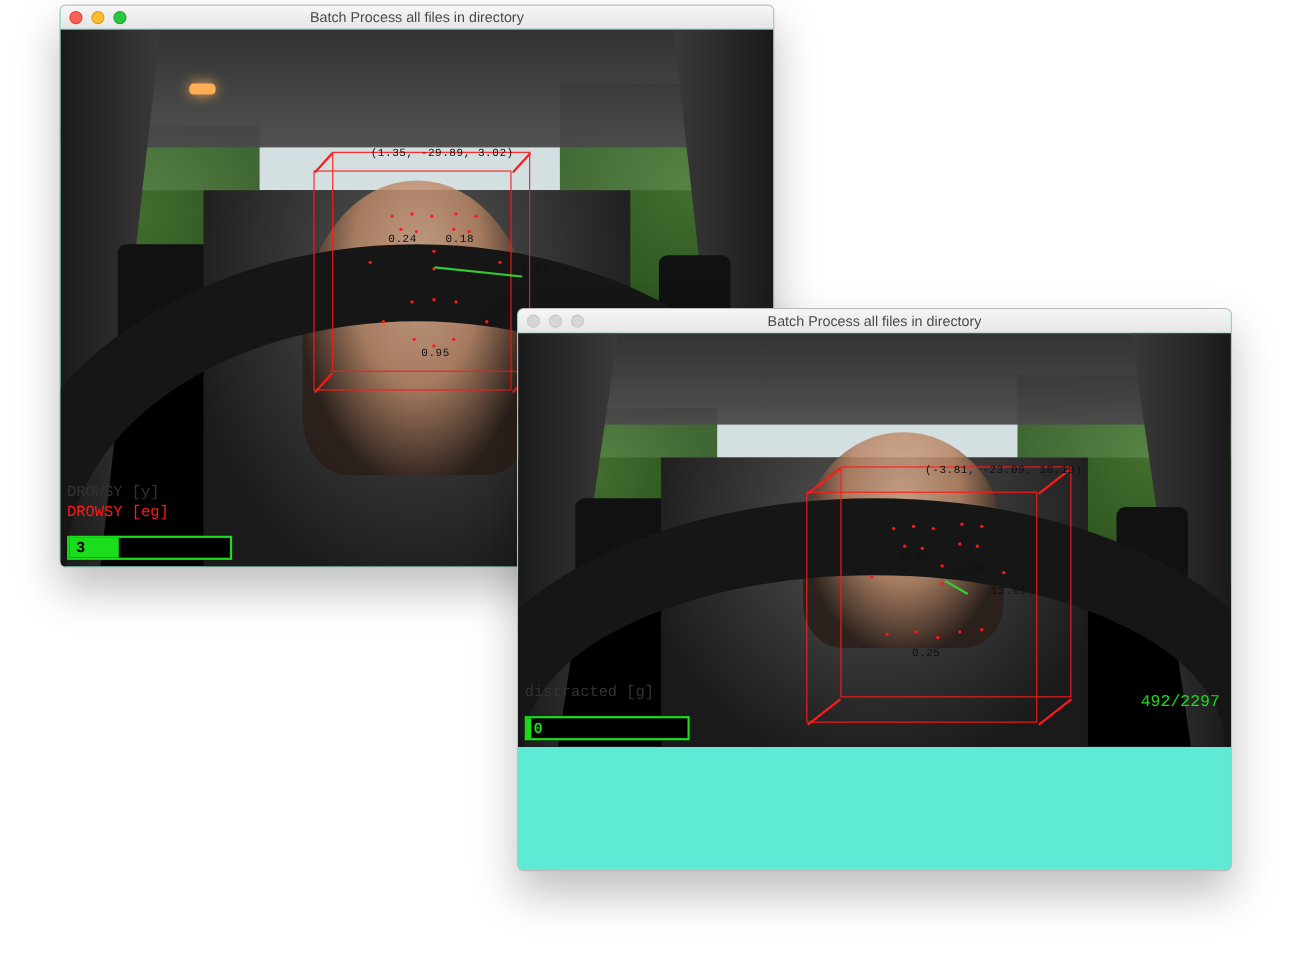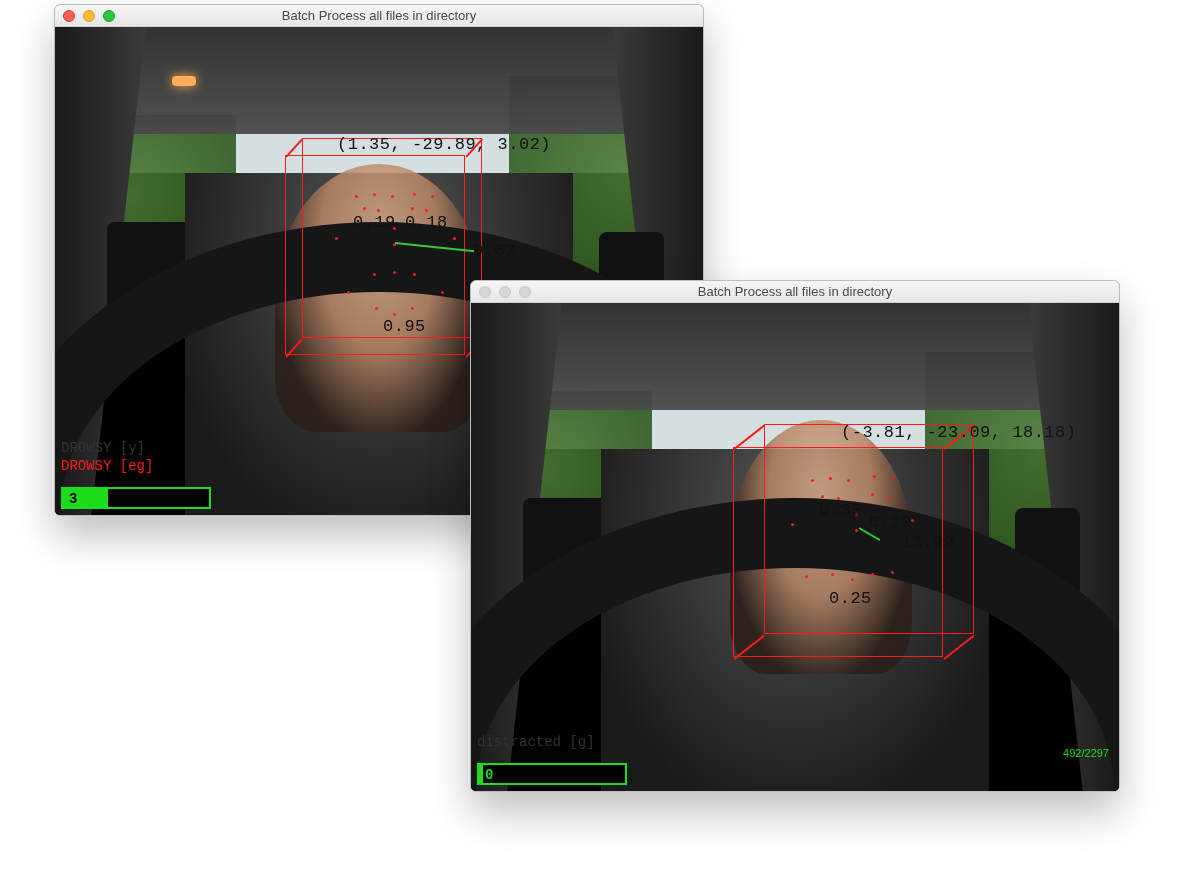--- a/index.html
+++ b/index.html
@@ -82,32 +82,32 @@
     border-radius:50% 50% 20% 20%;
     opacity:.85;
   }
   .domelight{position:absolute; left:18%; top:10%; width:24px; height:10px; background:#ffae55; border-radius:4px; box-shadow:0 0 12px #ffae55;}
 
   
   .cube { position:absolute; border:1.5px solid #ff1a1a; }
   .cube .back { position:absolute; border:1.5px solid #ff1a1a; }
   .cube .edge { position:absolute; background:#ff1a1a; height:1.5px; transform-origin:left center;}
   .dot { position:absolute; width:3px; height:3px; background:#ff1a1a; border-radius:50%; }
-  .num { position:absolute; font-family:"Courier New",monospace; font-size:17px; color:#111; letter-spacing:.5px;}
+  .num { position:absolute; font-family:"Courier New",monospace; font-size:10px; color:#111; letter-spacing:.5px;}
   .pose-line{position:absolute; height:2px; background:#33cc33; transform-origin:left center;}
 
   .statusblock{
     position:absolute; left:6px; bottom:40px;
     font-family:"Courier New",monospace; font-size:14px; line-height:18px;
   }
   .statusblock .line{color:#333;}
   .statusblock .line.red{color:#ff1a1a;}
   .framecounter{
     position:absolute; right:10px; bottom:32px;
-    font-family:Liberation Sans, sans-serif; font-size:11px;
+    font-family:Liberation Mono, monospace; font-size:15px;
     color:#1bdd1b;
   }
   .progress{
     position:absolute; left:6px; bottom:6px;
     width:150px; height:22px; border:2px solid #1bdd1b; background:#000;
     display:flex; align-items:center;
   }
   .progress .fill{ height:100%; background:#1bdd1b;}
   .progress .val{
     position:absolute; left:6px; top:2px;
@@ -173,21 +173,21 @@
       <div class="dot" style="left:338px; top:286px;"></div>
       <div class="dot" style="left:356px; top:280px;"></div>
       <div class="dot" style="left:280px; top:210px;"></div>
       <div class="dot" style="left:398px; top:210px;"></div>
       <div class="dot" style="left:292px; top:264px;"></div>
       <div class="dot" style="left:386px; top:264px;"></div>
     </div>
 
     <div class="pose-line" style="left:340px; top:215px; width:80px; transform:rotate(6deg);"></div>
 
-    <div class="num" style="left:298px; top:186px;">0.19</div>
+    <div class="num" style="left:298px; top:186px;">0.24</div>
     <div class="num" style="left:350px; top:186px;">0.18</div>
     <div class="num" style="left:418px; top:214px;">0.62</div>
     <div class="num" style="left:328px; top:290px;">0.95</div>
 
     <div class="statusblock">
       <div class="line">DROWSY [y]</div>
       <div class="line red">DROWSY [eg]</div>
     </div>
 
     <div class="framecounter">713/2297</div>
@@ -202,21 +202,21 @@
 <div class="window" style="left:470px; top:280px; width:650px; height:512px;">
   <div class="titlebar">
     <div class="traffic">
       <div class="tl close"></div>
       <div class="tl min"></div>
       <div class="tl max"></div>
     </div>
     <div class="title">Batch Process all files in directory</div>
   </div>
 
-  <div class="viewport" style="width:648px; height:488px;">
+  <div class="viewport" style="width:648px; height:376px;">
     <div class="scene">
       <div class="sky"></div>
       <div class="trees-l"></div>
         <div class="trees-r"></div>
       <div class="interior-top"></div>
       <div class="pillar-l"></div>
         <div class="pillar-r"></div>
       <div class="headrest-l"></div>
         <div class="headrest-r"></div>
       <div class="seat"></div>

